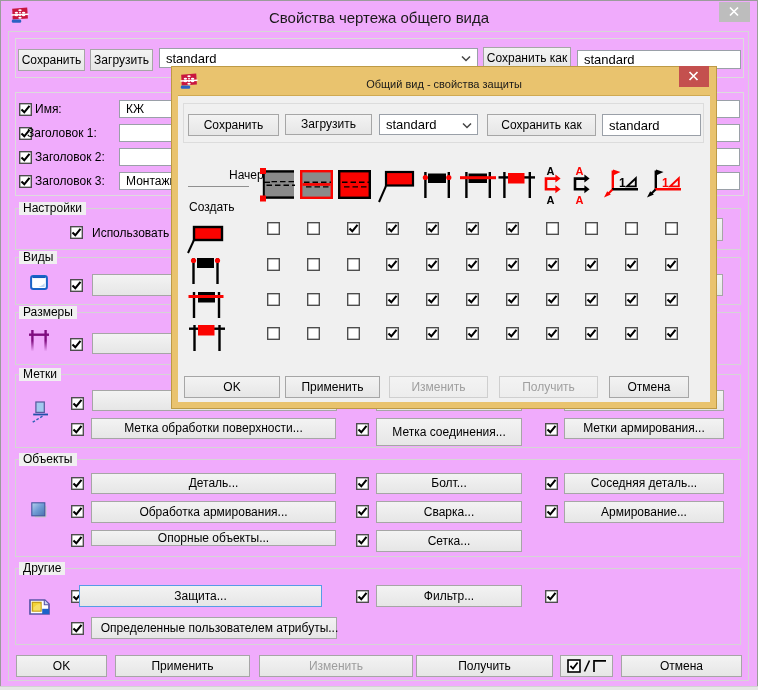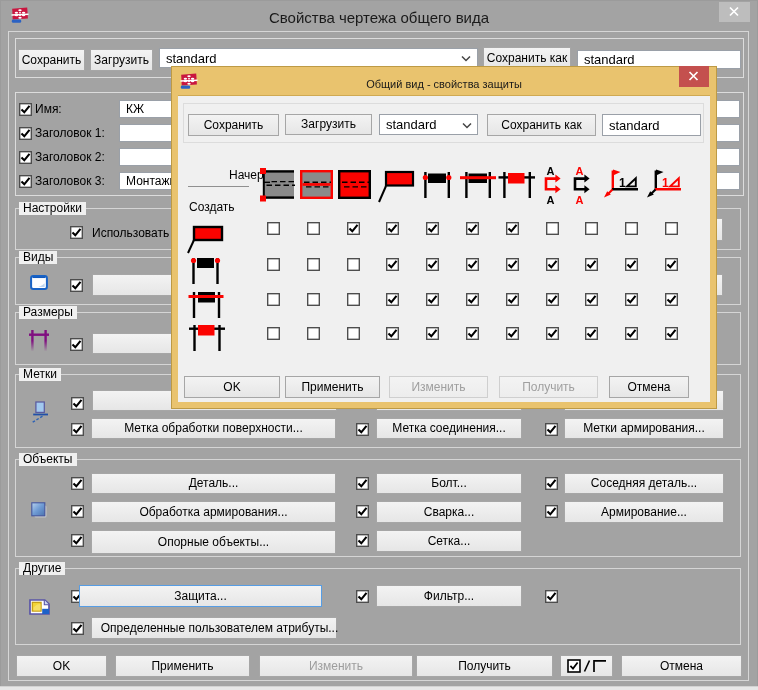--- a/index.html
+++ b/index.html
@@ -1,14 +1,14 @@
 <!DOCTYPE html>
 <html><head><meta charset="utf-8"><style>
 html,body{margin:0;padding:0;background:#fff;}
-#win{position:relative;width:758px;height:690px;background:#a3a3a3;overflow:hidden;
+#win{position:relative;width:758px;height:690px;background:#f0abfc;overflow:hidden;
  font-family:"Liberation Sans",sans-serif;font-size:12px;color:#000;}
 #win:before{content:"";position:absolute;left:0;top:0;width:756px;height:688px;border:1px solid #9b9b9b;}
 .abs{position:absolute;box-sizing:border-box;}
 .btn{position:absolute;box-sizing:border-box;background:linear-gradient(#f3f3f3,#e6e6e6);border:1px solid #a6a6a6;
  display:flex;align-items:center;justify-content:center;font-size:12px;line-height:13px;white-space:nowrap;}
 .btn.graytxt{color:#9d9d9d;}
 .btn.dis{color:#9f9f9f;border-color:#cfcfcf;background:linear-gradient(#f3f3f3,#ededed);}
 .btn.foc{border:1px solid #569de5;}
 .inp{position:absolute;box-sizing:border-box;background:#fff;border:1px solid #9aa0a8;font-size:13px;
  display:flex;align-items:center;padding-left:6px;white-space:nowrap;overflow:hidden;}
@@ -55,21 +55,21 @@
 <svg class="cb" style="left:19px;top:103px;" width="13" height="13">
       <rect x="0.7" y="0.7" width="11.6" height="11.6" fill="#fff" stroke="#4a4a4a" stroke-width="1.35"></rect>
       <path d="M2.5 6.5 L5.3 9.3 L10.5 2.8" stroke="#000" stroke-width="2.1" fill="none"></path>
     </svg>
 <div class="lbl" style="left:35px;top:103px;">Имя:</div>
 <div class="inp" style="left:119px;top:100px;width:621px;height:18px;font-size:12px;">КЖ</div>
 <svg class="cb" style="left:19px;top:127px;" width="13" height="13">
       <rect x="0.7" y="0.7" width="11.6" height="11.6" fill="#fff" stroke="#4a4a4a" stroke-width="1.35"></rect>
       <path d="M2.5 6.5 L5.3 9.3 L10.5 2.8" stroke="#000" stroke-width="2.1" fill="none"></path>
     </svg>
-<div class="lbl" style="left:35px;top:127px;">Заголовок 1:</div>
+<div class="lbl" style="left:27px;top:127px;">Заголовок 1:</div>
 <div class="inp" style="left:119px;top:124px;width:621px;height:18px;font-size:12px;"></div>
 <svg class="cb" style="left:19px;top:151px;" width="13" height="13">
       <rect x="0.7" y="0.7" width="11.6" height="11.6" fill="#fff" stroke="#4a4a4a" stroke-width="1.35"></rect>
       <path d="M2.5 6.5 L5.3 9.3 L10.5 2.8" stroke="#000" stroke-width="2.1" fill="none"></path>
     </svg>
 <div class="lbl" style="left:35px;top:151px;">Заголовок 2:</div>
 <div class="inp" style="left:119px;top:148px;width:621px;height:18px;font-size:12px;"></div>
 <svg class="cb" style="left:19px;top:175px;" width="13" height="13">
       <rect x="0.7" y="0.7" width="11.6" height="11.6" fill="#fff" stroke="#4a4a4a" stroke-width="1.35"></rect>
       <path d="M2.5 6.5 L5.3 9.3 L10.5 2.8" stroke="#000" stroke-width="2.1" fill="none"></path>
@@ -130,21 +130,21 @@
 <div class="btn" style="left:564px;top:390px;width:160px;height:21px;"></div>
 <svg class="cb" style="left:71px;top:423px;" width="13" height="13">
       <rect x="0.7" y="0.7" width="11.6" height="11.6" fill="#fff" stroke="#4a4a4a" stroke-width="1.35"></rect>
       <path d="M2.5 6.5 L5.3 9.3 L10.5 2.8" stroke="#000" stroke-width="2.1" fill="none"></path>
     </svg>
 <div class="btn" style="left:91px;top:418px;width:245px;height:21px;">Метка обработки поверхности...</div>
 <svg class="cb" style="left:356px;top:423px;" width="13" height="13">
       <rect x="0.7" y="0.7" width="11.6" height="11.6" fill="#fff" stroke="#4a4a4a" stroke-width="1.35"></rect>
       <path d="M2.5 6.5 L5.3 9.3 L10.5 2.8" stroke="#000" stroke-width="2.1" fill="none"></path>
     </svg>
-<div class="btn" style="left:376px;top:418px;width:146px;height:21px;">Метка соединения...</div>
+<div class="btn" style="left:376px;top:418px;width:146px;height:28px;">Метка соединения...</div>
 <svg class="cb" style="left:545px;top:423px;" width="13" height="13">
       <rect x="0.7" y="0.7" width="11.6" height="11.6" fill="#fff" stroke="#4a4a4a" stroke-width="1.35"></rect>
       <path d="M2.5 6.5 L5.3 9.3 L10.5 2.8" stroke="#000" stroke-width="2.1" fill="none"></path>
     </svg>
 <div class="btn" style="left:564px;top:418px;width:160px;height:21px;">Метки армирования...</div>
 <div class="fs" style="left:15px;top:459px;width:726px;height:98px;"></div>
 <div class="fsl" style="left:19px;top:453px;">Объекты</div>
 <svg class="abs" style="left:31px;top:502px;" width="17" height="17" viewBox="0 0 17 17">
 <defs>
         <linearGradient id="cug" x1="0" y1="0" x2="1" y2="1">
@@ -183,21 +183,21 @@
 <div class="btn" style="left:376px;top:501px;width:146px;height:22px;">Сварка...</div>
 <svg class="cb" style="left:545px;top:505px;" width="13" height="13">
       <rect x="0.7" y="0.7" width="11.6" height="11.6" fill="#fff" stroke="#4a4a4a" stroke-width="1.35"></rect>
       <path d="M2.5 6.5 L5.3 9.3 L10.5 2.8" stroke="#000" stroke-width="2.1" fill="none"></path>
     </svg>
 <div class="btn" style="left:564px;top:501px;width:160px;height:22px;">Армирование...</div>
 <svg class="cb" style="left:71px;top:534px;" width="13" height="13">
       <rect x="0.7" y="0.7" width="11.6" height="11.6" fill="#fff" stroke="#4a4a4a" stroke-width="1.35"></rect>
       <path d="M2.5 6.5 L5.3 9.3 L10.5 2.8" stroke="#000" stroke-width="2.1" fill="none"></path>
     </svg>
-<div class="btn" style="left:91px;top:530px;width:245px;height:24px;">Опорные объекты...</div>
+<div class="btn" style="left:91px;top:530px;width:245px;height:16px;">Опорные объекты...</div>
 <svg class="cb" style="left:356px;top:534px;" width="13" height="13">
       <rect x="0.7" y="0.7" width="11.6" height="11.6" fill="#fff" stroke="#4a4a4a" stroke-width="1.35"></rect>
       <path d="M2.5 6.5 L5.3 9.3 L10.5 2.8" stroke="#000" stroke-width="2.1" fill="none"></path>
     </svg>
 <div class="btn" style="left:376px;top:530px;width:146px;height:22px;">Сетка...</div>
 <div class="fs" style="left:15px;top:568px;width:726px;height:77px;"></div>
 <div class="fsl" style="left:19px;top:562px;">Другие</div>
 <svg class="abs" style="left:29px;top:599px;" width="21" height="16" viewBox="0 0 21 16">
 <path d="M1 1 L15.8 1 L20 5.2 L20 15 L1 15 Z" fill="#fff" stroke="#5a55a8" stroke-width="1.7"></path>
 <path d="M15.3 1 L15.3 5.7 L20 5.7" fill="#cdd9f2" stroke="#5a55a8" stroke-width="1.1"></path>

